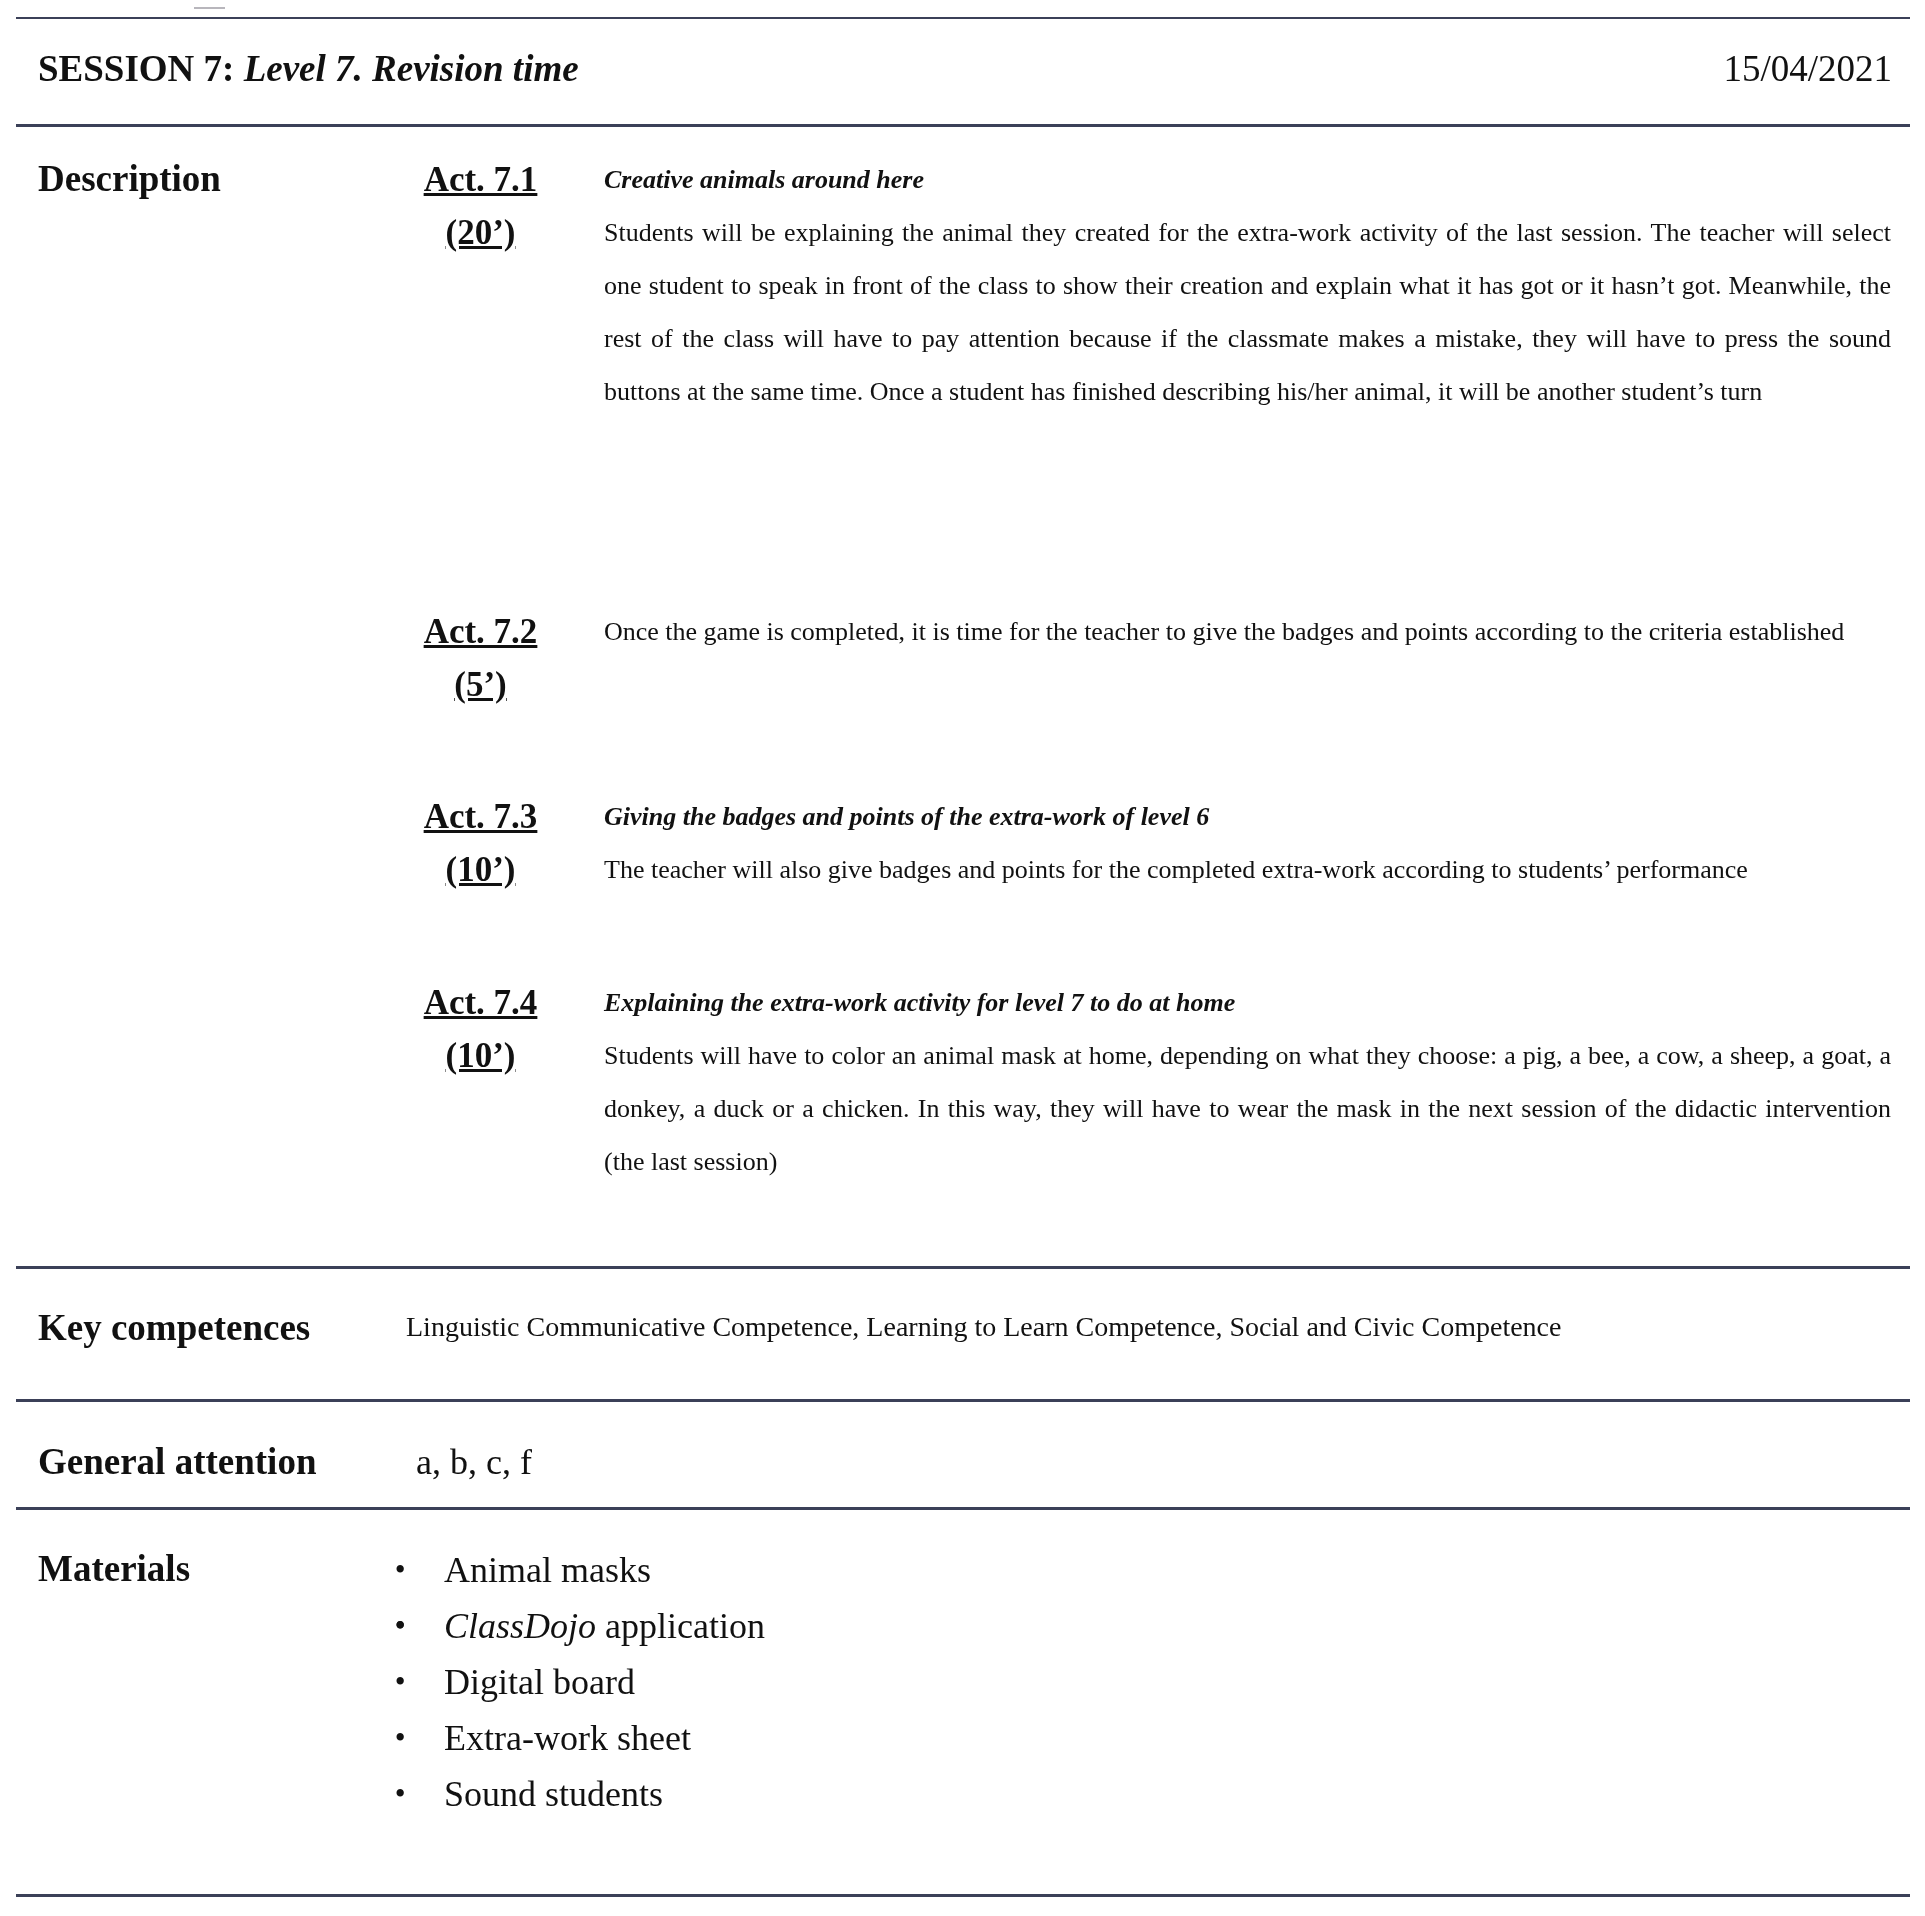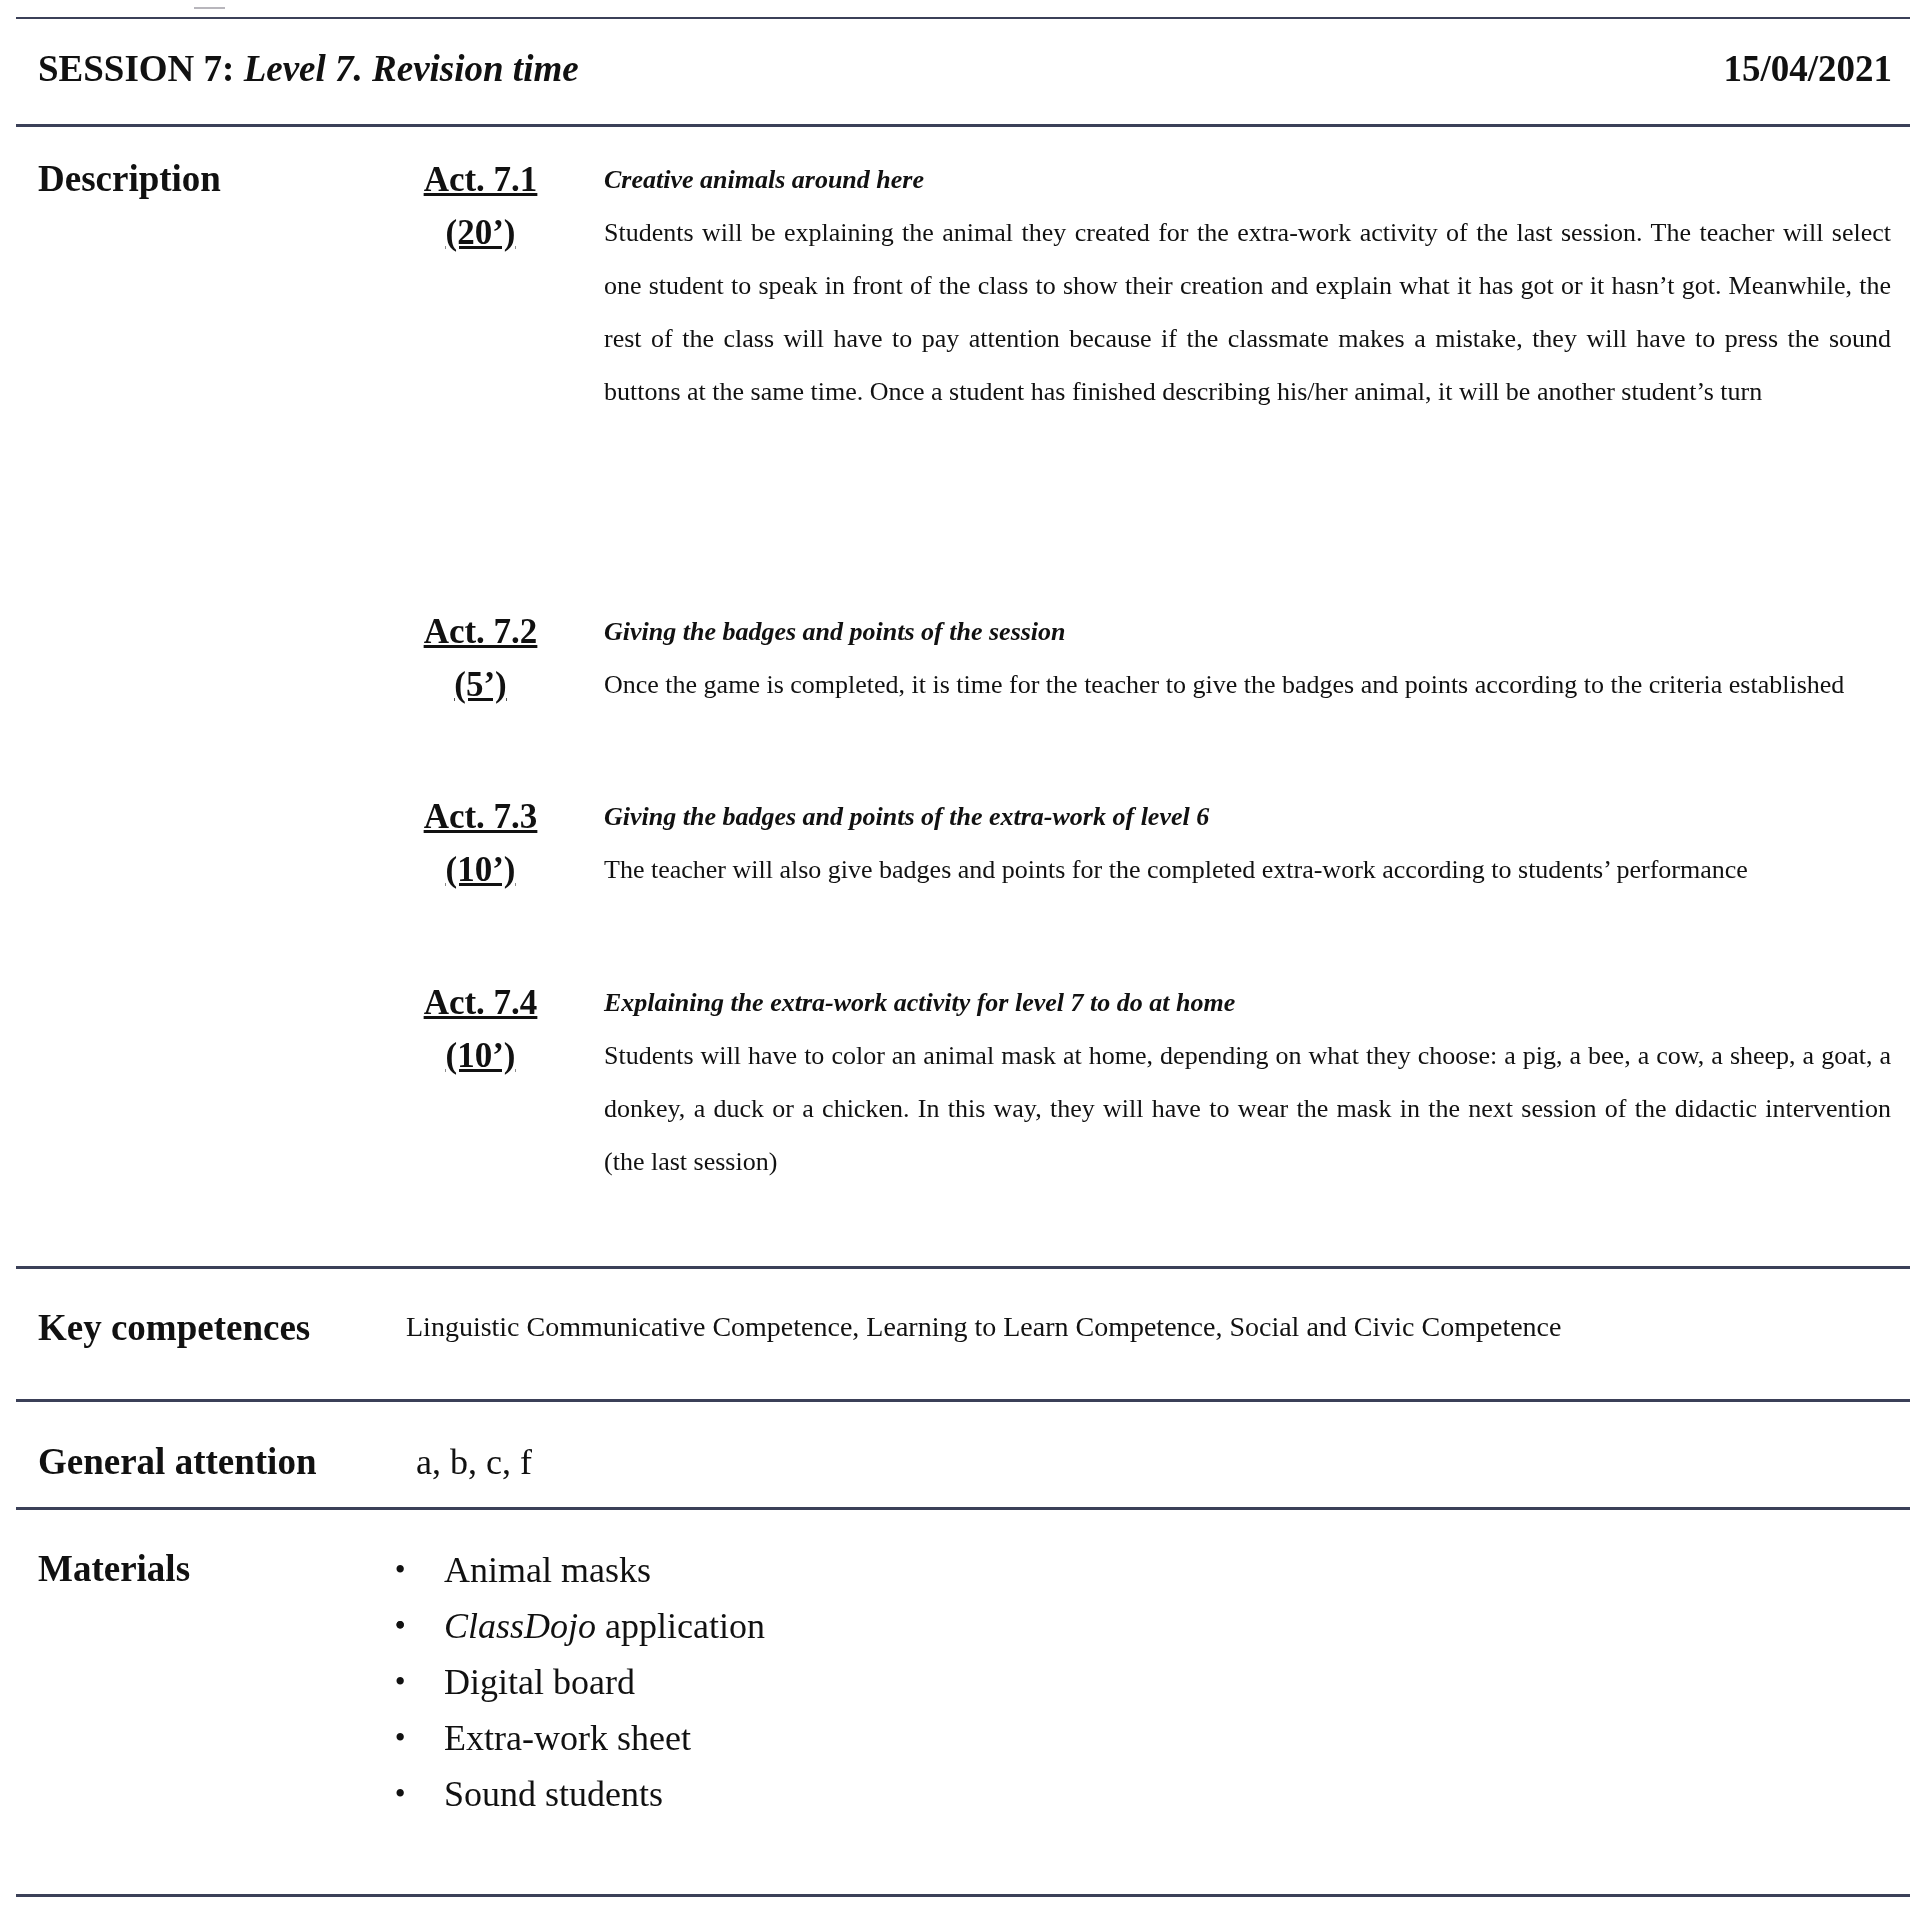--- a/index.html
+++ b/index.html
@@ -38,21 +38,21 @@
     line-height: 44px;
     white-space: nowrap;
   }
   .header-title .strong { font-weight: bold; }
   .header-title .em { font-style: italic; font-weight: bold; }
   .header-date {
     right: 33px;
     top: 47px;
     font-size: 37px;
     line-height: 44px;
-    font-weight: bold;
+    font-weight: normal;
   }
   .label {
     left: 38px;
     font-size: 37px;
     font-weight: bold;
     line-height: 44px;
     white-space: nowrap;
   }
   .act-id {
     left: 402px;
@@ -140,21 +140,20 @@
 <div class="abs act-body" style="top:153px;">
   <div class="act-title">Creative animals around here</div>
   <div class="act-text">Students will be explaining the animal they created for the extra-work activity of the last session. The teacher will select one student to speak in front of the class to show their creation and explain what it has got or it hasn’t got. Meanwhile, the rest of the class will have to pay attention because if the classmate makes a mistake, they will have to press the sound buttons at the same time. Once a student has finished describing his/her animal, it will be another student’s turn</div>
 </div>
 
 <div class="abs act-id" style="top:605px;">
   <div>Act. 7.2</div>
   <div>(5’)</div>
 </div>
 <div class="abs act-body" style="top:605px;">
-  <div class="act-title">Giving the badges and points of the session</div>
   <div class="act-text">Once the game is completed, it is time for the teacher to give the badges and points according to the criteria established</div>
 </div>
 
 <div class="abs act-id" style="top:790px;">
   <div>Act. 7.3</div>
   <div>(10’)</div>
 </div>
 <div class="abs act-body" style="top:790px;">
   <div class="act-title">Giving the badges and points of the extra-work of level 6</div>
   <div class="act-text">The teacher will also give badges and points for the completed extra-work according to students’ performance</div>

